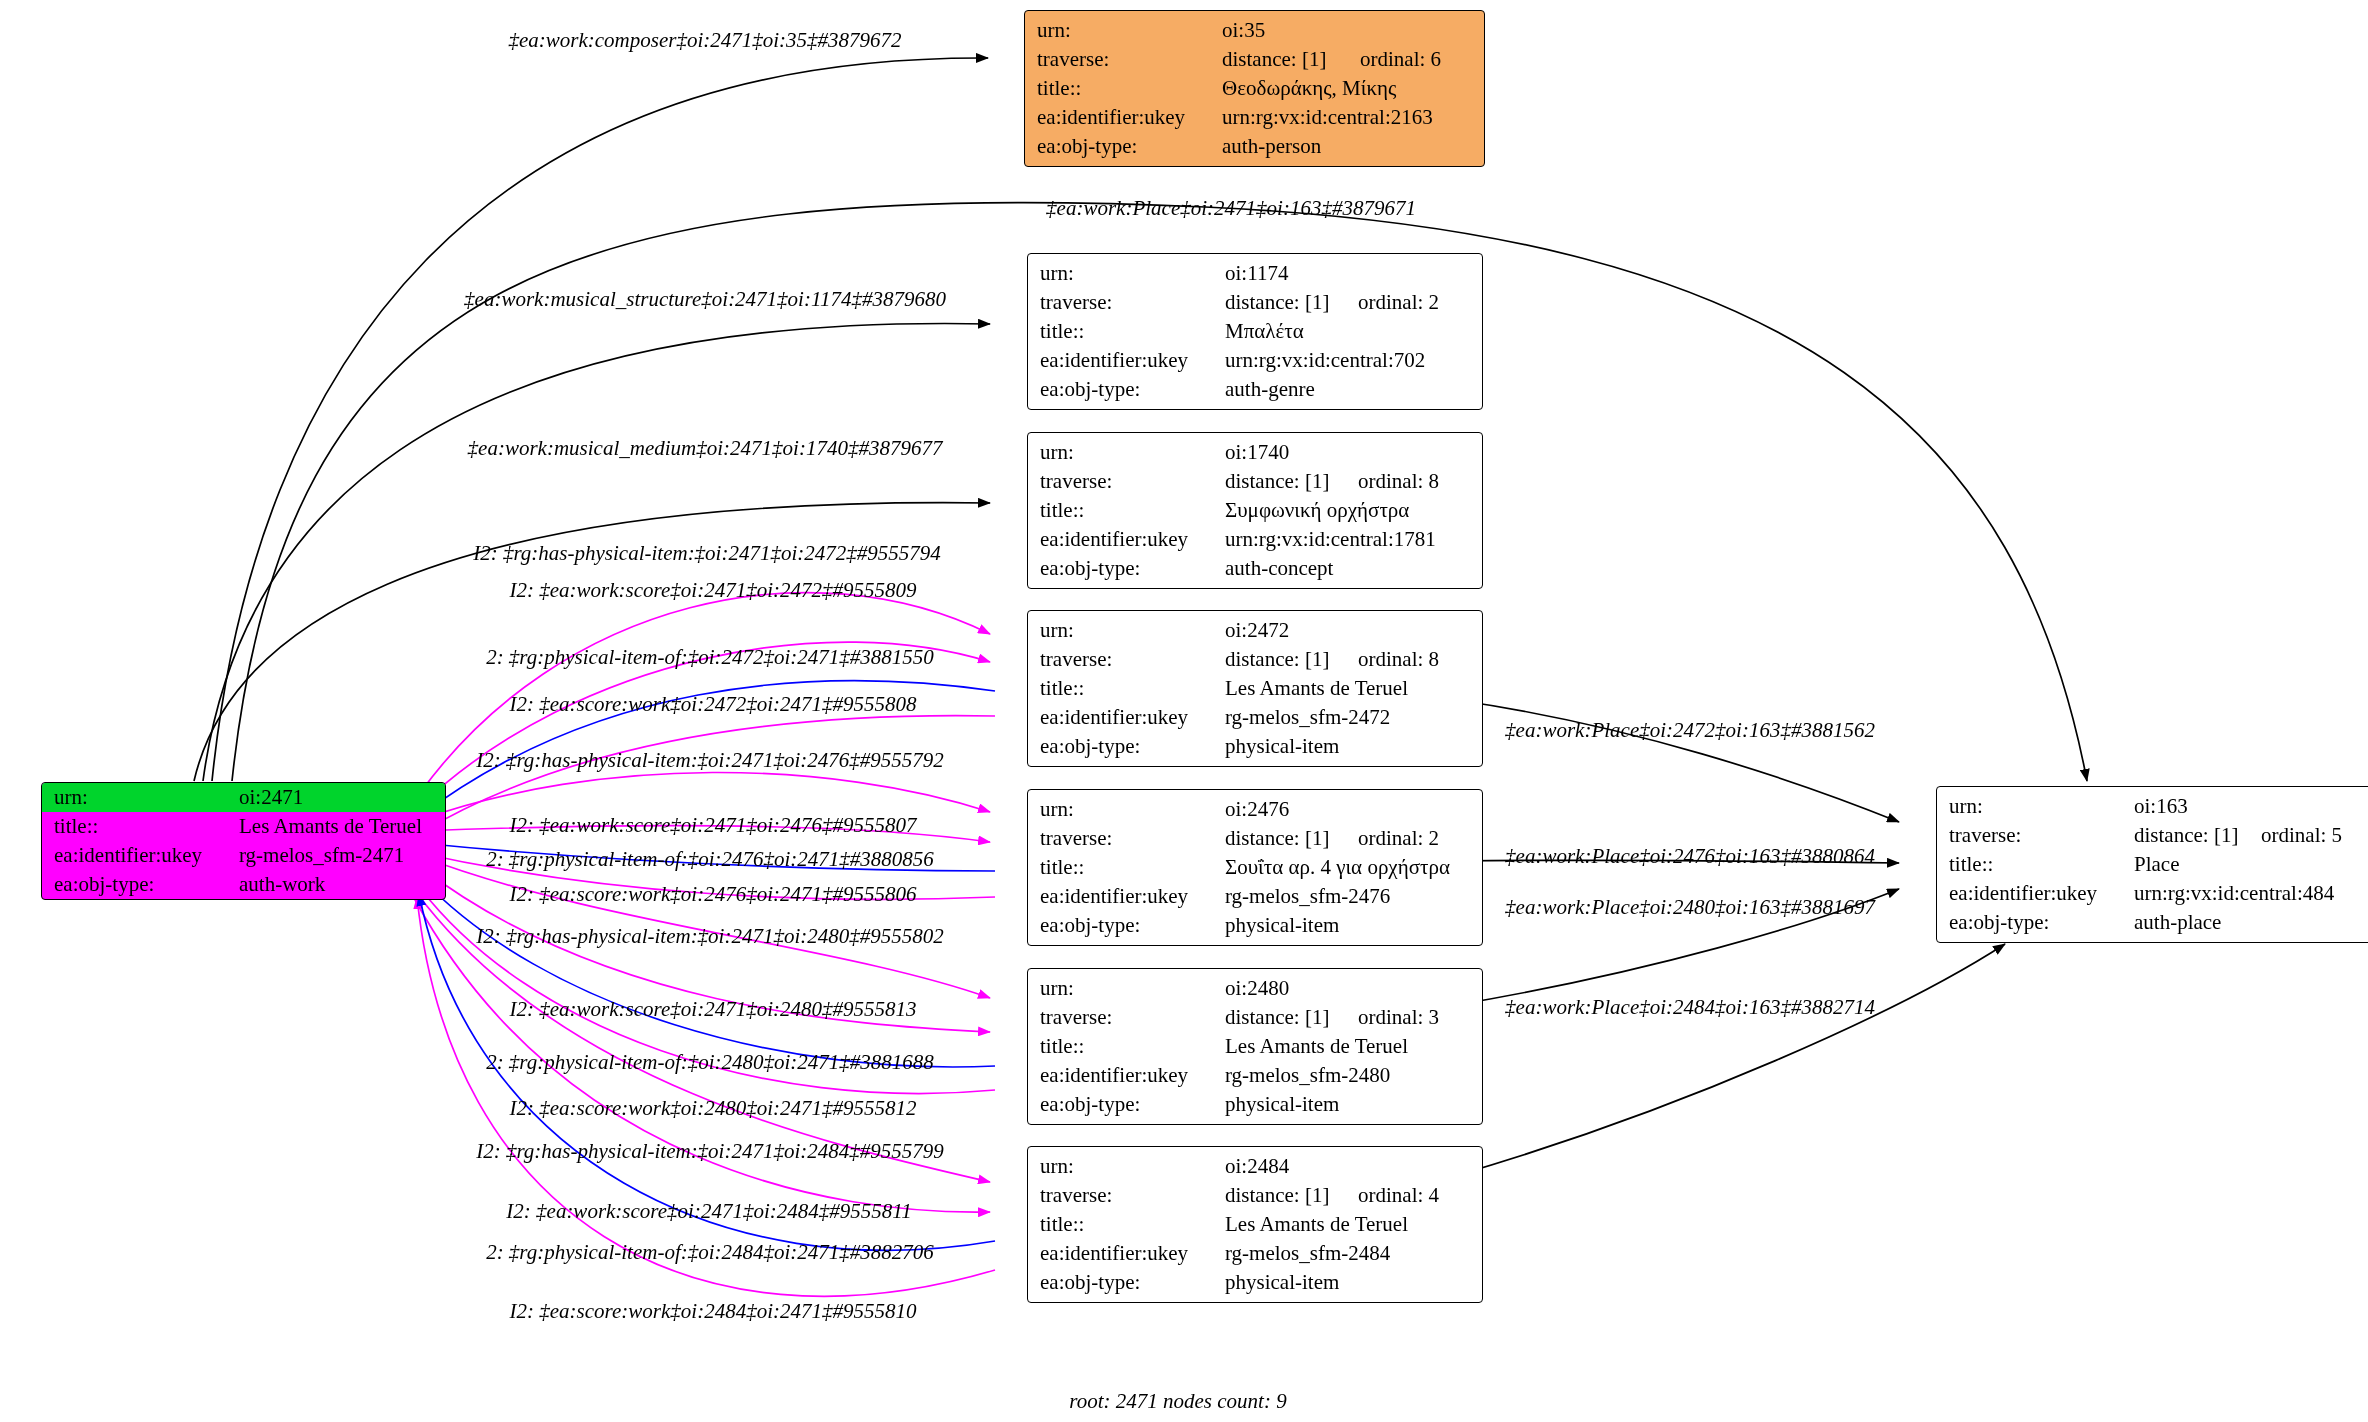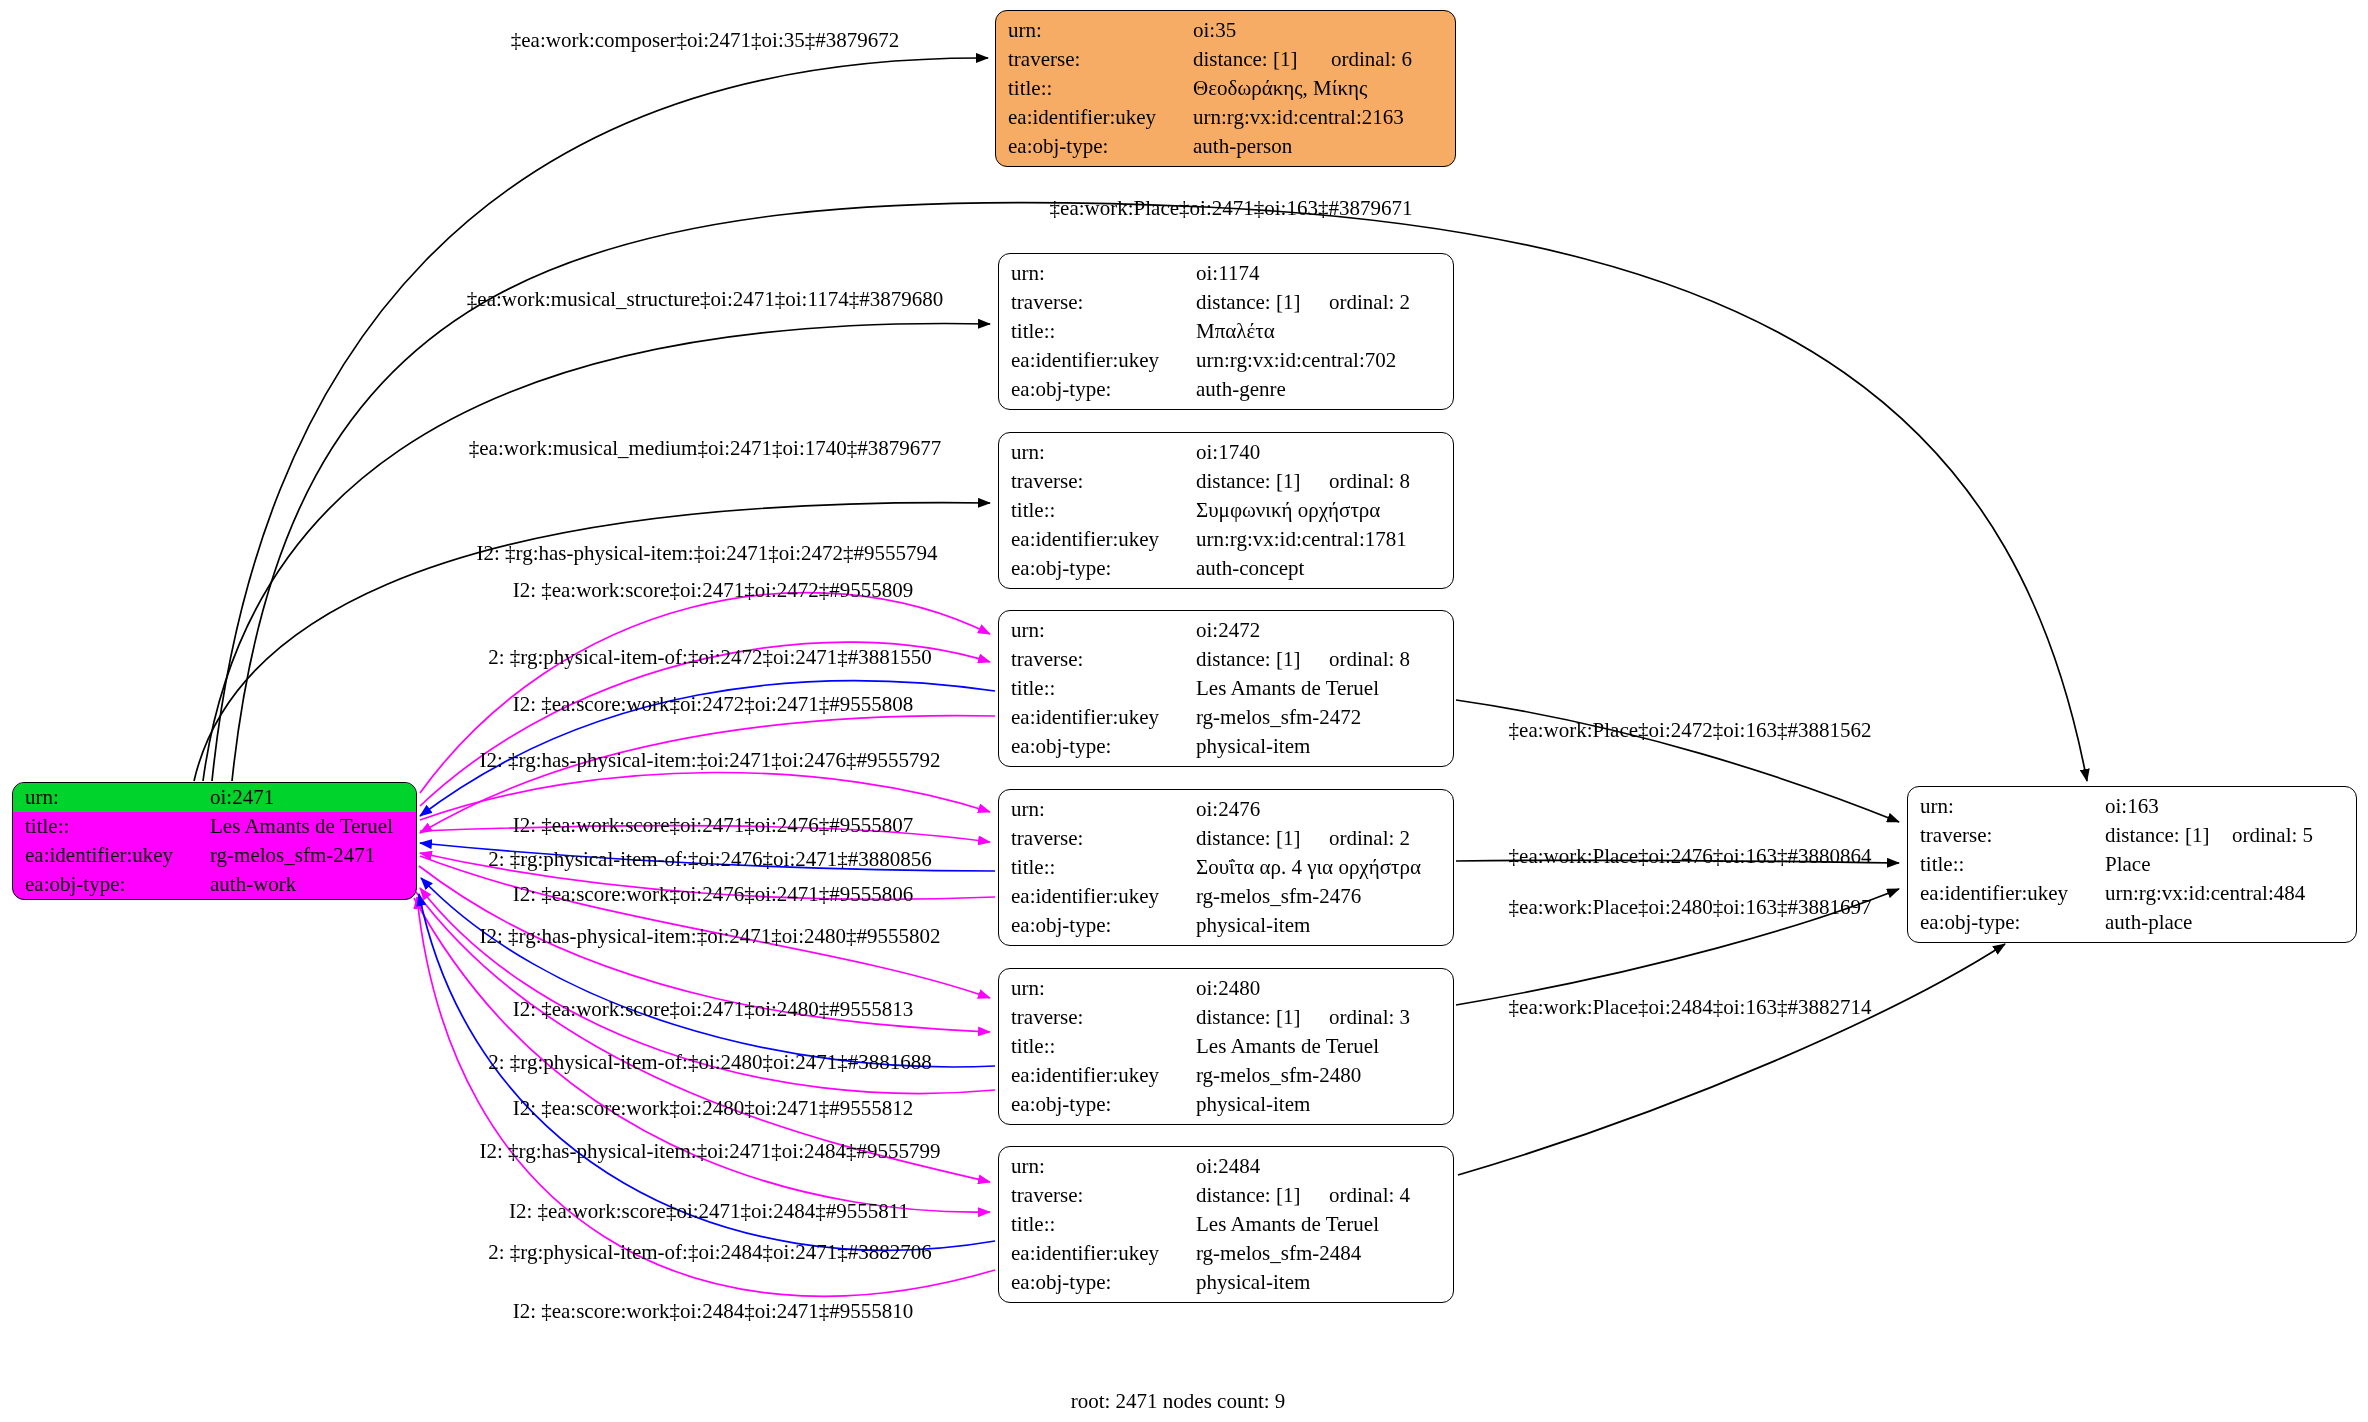--- a/index.html
+++ b/index.html
@@ -2,34 +2,34 @@
 <html><head>
 <meta charset="utf-8">
 <style>
   html,body{margin:0;padding:0}
   body{
     width:2368px;height:1422px;position:relative;background:#ffffff;
     font-family:"Liberation Serif","DejaVu Serif",serif;color:#000;
   }
   #edge-canvas{position:absolute;left:0;top:0;width:2368px;height:1422px}
   .node{
-    position:absolute;border:1.6px solid #000;border-radius:12px;background:#fff;
-    overflow:hidden;font-size:21px;line-height:1;box-sizing:border-box;
+    position:absolute;border:1.6px solid #000;border-radius:4px;background:#fff;
+    overflow:hidden;font-size:21px;line-height:1;box-sizing:border-box;margin-left:29px;
   }
   .node.pad{padding:5px 0}
   .row{display:flex;align-items:center;height:29px;padding:0 12px}
   .lbl{width:185px;flex:none;white-space:nowrap}
   .val{flex:1;white-space:nowrap}
   .ord{width:112px;flex:none;white-space:nowrap}
   #n-main{background:#ff00ff}
   #n-main .row.hl{background:#00d42c}
   #n-person{background:#f6ac64}
   .elabel{
     position:absolute;transform:translate(-50%,-50%);
-    font-size:21px;white-space:nowrap;color:#000;
+    font-size:21px;white-space:nowrap;color:#000;font-style:italic;
   }
 </style>
 </head>
 <body>
 
 <svg id="edge-canvas" width="2368" height="1422" viewBox="0 0 2368 1422">
   <defs>
     <marker id="mk-black" markerWidth="13" markerHeight="10" refX="12" refY="5" orient="auto" markerUnits="userSpaceOnUse">
         <path d="M0,0 L13,5 L0,10 z" fill="#000000"></path>
       </marker>

